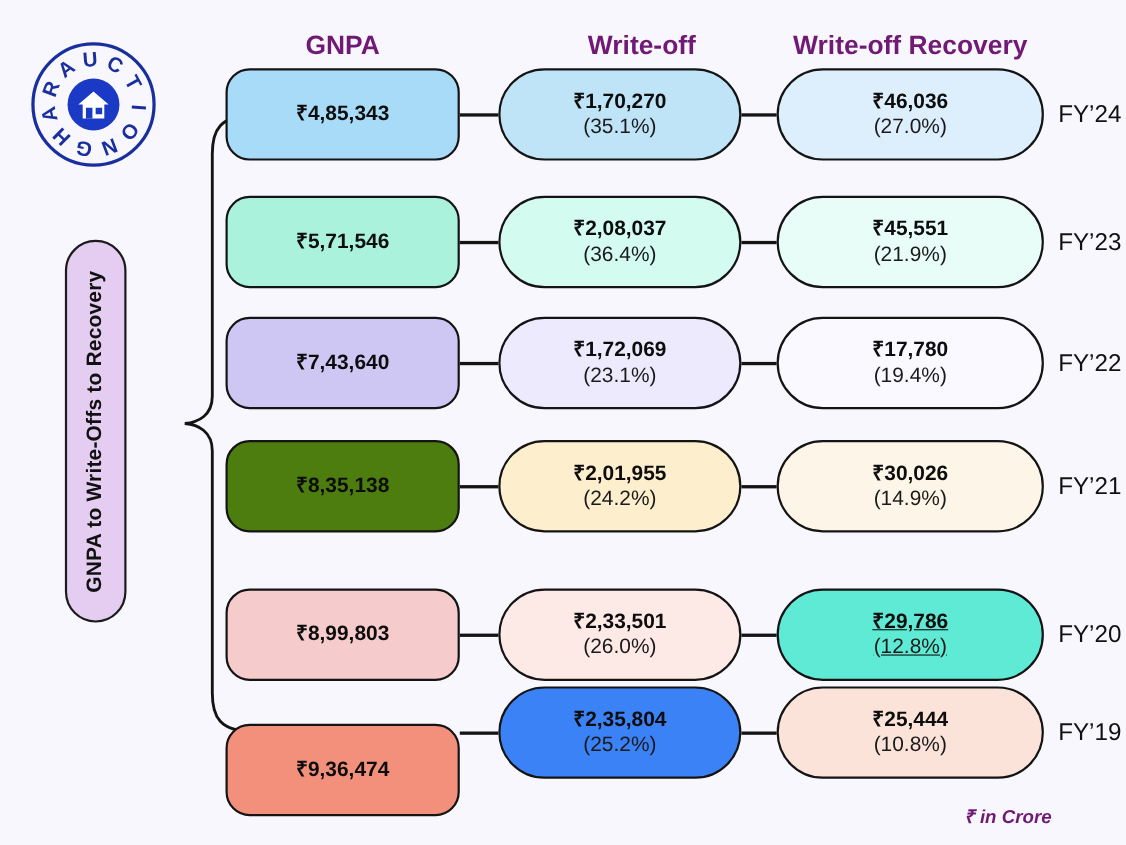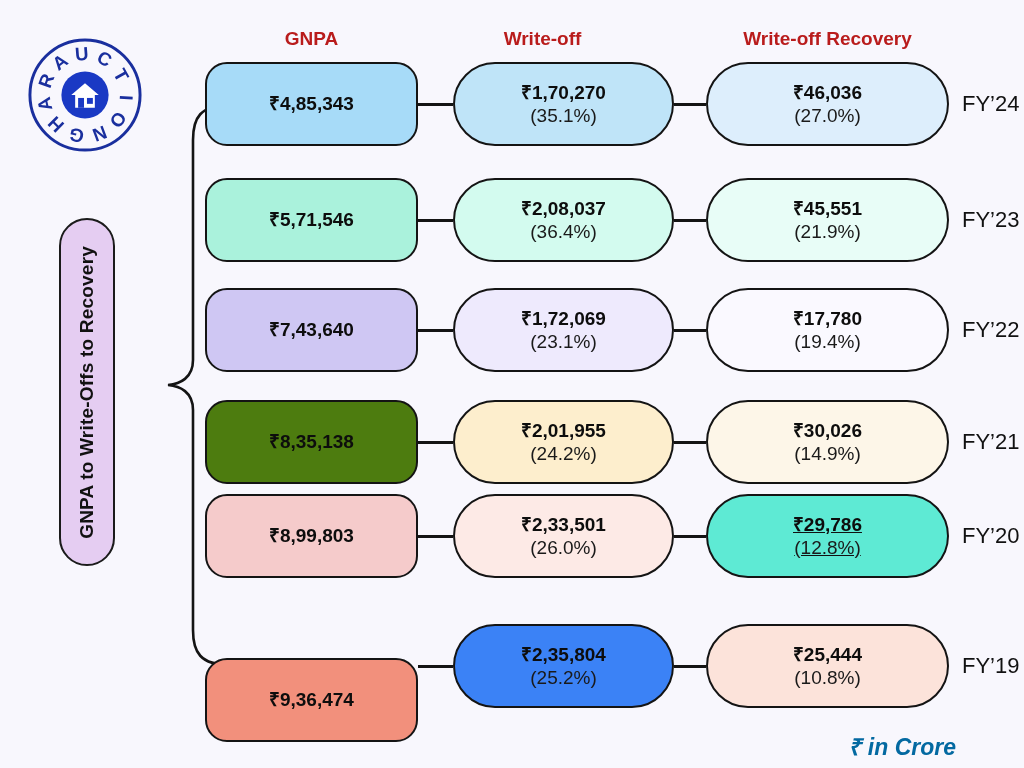--- a/index.html
+++ b/index.html
@@ -64,28 +64,28 @@
     font-weight: bold;
     letter-spacing: 0.2px;
     color: #111;
     white-space: nowrap;
   }
 
   
   .col-header {
     position: absolute;
     top: 28px;
-    font-size: 19px;
+    font-size: 24px;
     font-weight: bold;
     text-align: center;
-    color: #b91c1c;
+    color: #701a75;
     white-space: nowrap;
   }
   #hdr-gnpa      { left: 205px; width: 213px; }
-  #hdr-writeoff  { left: 432px; width: 221px; }
+  #hdr-writeoff  { left: 473px; width: 221px; }
   #hdr-recovery  { left: 706px; width: 243px; }
 
   
   .row {
     position: absolute;
     left: 200px;
     width: 760px;
     height: 84px;
   }
 
@@ -137,24 +137,24 @@
     font-size: 22px;
     color: #111;
     white-space: nowrap;
   }
 
   
   #footer-note {
     position: absolute;
     right: 68px;
     top: 730px;
-    font-size: 23px;
+    font-size: 17px;
     font-style: italic;
     font-weight: bold;
-    color: #0369a1;
+    color: #701a75;
     white-space: nowrap;
   }
 </style>
 </head>
 <body>
 
 <div id="stage">
 
   <div id="logo">
     <svg viewBox="0 0 120 120" width="118" height="118">
@@ -259,21 +259,21 @@
           <span class="amount">₹2,01,955</span>
           <span class="pct">(24.2%)</span>
         </div>
         <div class="conn conn-2"></div>
         <div class="pill pill-recovery" style="background: rgb(253, 246, 232);">
           <span class="amount">₹30,026</span>
           <span class="pct">(14.9%)</span>
         </div>
         <div class="year">FY’21</div>
       </div>
-      <div class="row" style="top: 494px; text-align: center;">
+      <div class="row" style="top: 535px; text-align: center;">
         <div class="pill pill-gnpa" style="background: rgb(245, 203, 203);">
           <span class="amount">₹8,99,803</span>
         </div>
         <div class="conn conn-1"></div>
         <div class="pill pill-writeoff" style="background: rgb(253, 234, 230);">
           <span class="amount">₹2,33,501</span>
           <span class="pct">(26.0%)</span>
         </div>
         <div class="conn conn-2"></div>
         <div class="pill pill-recovery" style="background: #5eead4; text-decoration: underline;">

